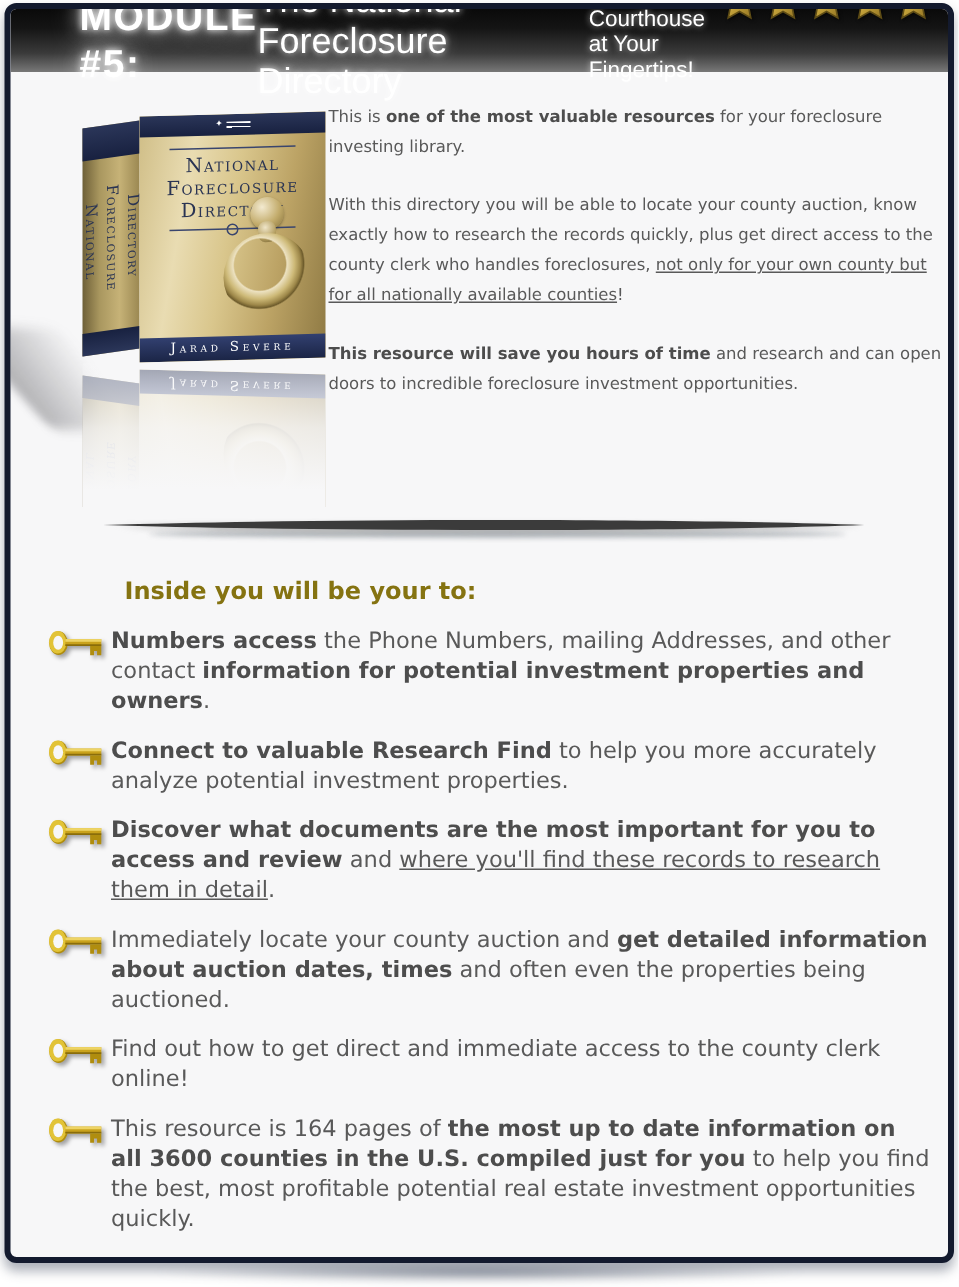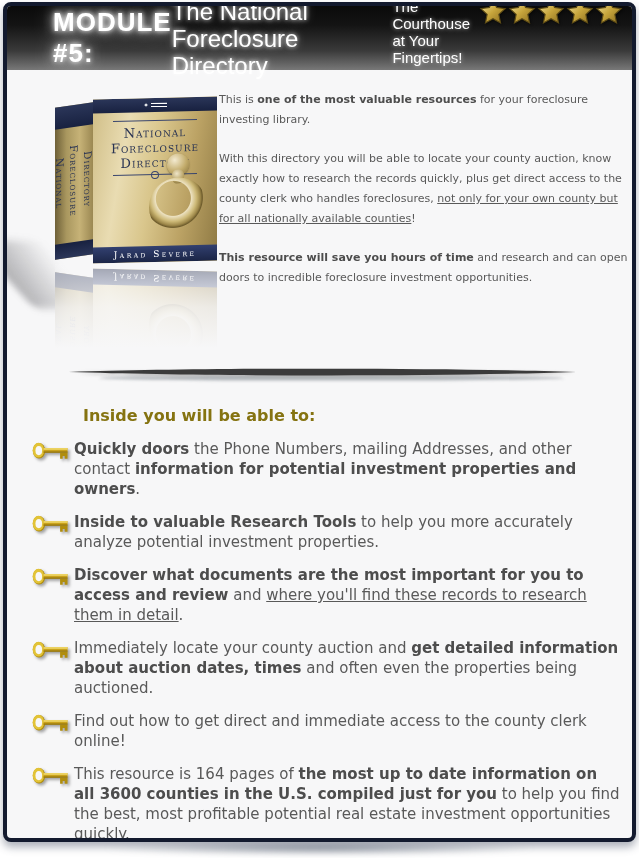--- a/index.html
+++ b/index.html
@@ -6,21 +6,21 @@
   .canvas{position:relative;width:639px;height:858px;background:#ffffff;overflow:hidden;
           font-family:"DejaVu Sans",sans-serif;}
   
   .card-shadow{position:absolute;left:28px;right:28px;bottom:1px;height:18px;border-radius:50%;
     background:radial-gradient(ellipse 50% 50% at 50% 50%,rgba(80,90,108,.65),rgba(80,90,108,0) 75%);
     filter:blur(3px);}
   .card{position:absolute;left:3px;top:2px;right:3px;bottom:16px;background:#f7f7f8;
     border:4px solid #131a2e;border-radius:8px;overflow:hidden;
     box-shadow:0 5px 8px rgba(70,80,100,.45);}
   
-  .header{height:64px;display:flex;align-items:center;
+  .header{height:42px;display:flex;align-items:center;
     background:linear-gradient(180deg,#0a0a0a 0%,#141414 30%,#3a3a3a 70%,#787878 100%);}
   .module-label{margin-left:46px;font-family:"Liberation Sans",sans-serif;font-weight:bold;
     font-size:26px;letter-spacing:1px;color:#fff;
     text-shadow:0 0 5px #fff,0 0 12px rgba(255,255,255,.9),0 0 22px rgba(255,255,255,.55);}
   .header-right{margin-left:auto;margin-right:9px;display:flex;flex-direction:row;align-items:flex-start;}
   .header-title{font-family:"Liberation Sans",sans-serif;font-size:24px;line-height:27px;color:#fff;
     text-shadow:0 0 4px rgba(255,255,255,.85),0 0 10px rgba(255,255,255,.45);}
   .header-subrow{display:flex;align-items:flex-start;gap:8px;margin-left:16px;}
   .header-subtitle{font-family:"Liberation Sans",sans-serif;font-size:15px;color:#fff;
     text-shadow:0 0 4px rgba(255,255,255,.7);}
@@ -241,53 +241,53 @@
               <filter id="divblur" x="-10%" y="-100%" width="120%" height="300%">
                 <feGaussianBlur stdDeviation="1.6"></feGaussianBlur>
               </filter>
             </defs>
           <ellipse cx="290" cy="12" rx="255" ry="2.6" fill="#9aa0a6" opacity=".75" filter="url(#divblur)"></ellipse>
           <path d="M14,8.5 C150,12 420,12 556,7 C420,3.5 150,4.5 2,6 C60,7.5 150,8 14,8.5 Z" fill="#8b8b8b" opacity=".55" filter="url(#divblur)"></path>
           <path d="M2,6 C160,1.5 420,1.5 558,6 C420,10.5 160,10.5 2,6 Z" fill="#3b3b3b"></path>
         </svg>
       </div>
 
-      <h2 class="benefits-heading">Inside you will be able to:</h2>
+      <h2 class="benefits-heading">Inside you will be your to:</h2>
 
       <ul class="benefits" id="benefits-list">
         <li class="benefit">
           <span class="key">
             <svg viewBox="0 0 46 26" width="38" height="22" aria-hidden="true">
               <ellipse cx="8.5" cy="11.5" rx="7.5" ry="9.5" fill="#b08d0e"></ellipse>
               <ellipse cx="7.8" cy="10.8" rx="7" ry="9" fill="#e2c337"></ellipse>
               <ellipse cx="8.2" cy="11.2" rx="4" ry="5.6" fill="#f7f7f8"></ellipse>
               <rect x="14" y="8.2" width="29" height="5.6" fill="#c9a21c"></rect>
               <rect x="14" y="8.2" width="29" height="2.2" fill="#eed465"></rect>
               <rect x="14" y="12.4" width="29" height="1.4" fill="#8a6d0b"></rect>
               <path d="M34 13.8 h9 v7.4 h-3.4 v-3.4 h-2.4 v3.4 h-3.2 z" fill="#b08d0e"></path>
               <path d="M34 13.8 h9 v2 h-9 z" fill="#d4b salt" opacity="0"></path>
             </svg>
           </span>
-          <span class="benefit-text"><span class="b">Quickly doors</span><span> the Phone Numbers, mailing Addresses, and other contact </span><span class="b">information for potential investment properties and owners</span><span>.</span></span>
-        </li>
-
-        <li class="benefit">
-          <span class="key">
-            <svg viewBox="0 0 46 26" width="38" height="22" aria-hidden="true">
-              <ellipse cx="8.5" cy="11.5" rx="7.5" ry="9.5" fill="#b08d0e"></ellipse>
-              <ellipse cx="7.8" cy="10.8" rx="7" ry="9" fill="#e2c337"></ellipse>
-              <ellipse cx="8.2" cy="11.2" rx="4" ry="5.6" fill="#f7f7f8"></ellipse>
-              <rect x="14" y="8.2" width="29" height="5.6" fill="#c9a21c"></rect>
-              <rect x="14" y="8.2" width="29" height="2.2" fill="#eed465"></rect>
-              <rect x="14" y="12.4" width="29" height="1.4" fill="#8a6d0b"></rect>
-              <path d="M34 13.8 h9 v7.4 h-3.4 v-3.4 h-2.4 v3.4 h-3.2 z" fill="#b08d0e"></path>
-              <path d="M34 13.8 h9 v2 h-9 z" fill="#d4b salt" opacity="0"></path>
-            </svg>
-          </span>
-          <span class="benefit-text"><span class="b">Inside to valuable Research Tools</span><span> to help you more accurately analyze potential investment properties.</span></span>
+          <span class="benefit-text"><span class="b">Numbers access</span><span> the Phone Numbers, mailing Addresses, and other contact </span><span class="b">information for potential investment properties and owners</span><span>.</span></span>
+        </li>
+
+        <li class="benefit">
+          <span class="key">
+            <svg viewBox="0 0 46 26" width="38" height="22" aria-hidden="true">
+              <ellipse cx="8.5" cy="11.5" rx="7.5" ry="9.5" fill="#b08d0e"></ellipse>
+              <ellipse cx="7.8" cy="10.8" rx="7" ry="9" fill="#e2c337"></ellipse>
+              <ellipse cx="8.2" cy="11.2" rx="4" ry="5.6" fill="#f7f7f8"></ellipse>
+              <rect x="14" y="8.2" width="29" height="5.6" fill="#c9a21c"></rect>
+              <rect x="14" y="8.2" width="29" height="2.2" fill="#eed465"></rect>
+              <rect x="14" y="12.4" width="29" height="1.4" fill="#8a6d0b"></rect>
+              <path d="M34 13.8 h9 v7.4 h-3.4 v-3.4 h-2.4 v3.4 h-3.2 z" fill="#b08d0e"></path>
+              <path d="M34 13.8 h9 v2 h-9 z" fill="#d4b salt" opacity="0"></path>
+            </svg>
+          </span>
+          <span class="benefit-text"><span class="b">Connect to valuable Research Find</span><span> to help you more accurately analyze potential investment properties.</span></span>
         </li>
 
         <li class="benefit">
           <span class="key">
             <svg viewBox="0 0 46 26" width="38" height="22" aria-hidden="true">
               <ellipse cx="8.5" cy="11.5" rx="7.5" ry="9.5" fill="#b08d0e"></ellipse>
               <ellipse cx="7.8" cy="10.8" rx="7" ry="9" fill="#e2c337"></ellipse>
               <ellipse cx="8.2" cy="11.2" rx="4" ry="5.6" fill="#f7f7f8"></ellipse>
               <rect x="14" y="8.2" width="29" height="5.6" fill="#c9a21c"></rect>
               <rect x="14" y="8.2" width="29" height="2.2" fill="#eed465"></rect>

